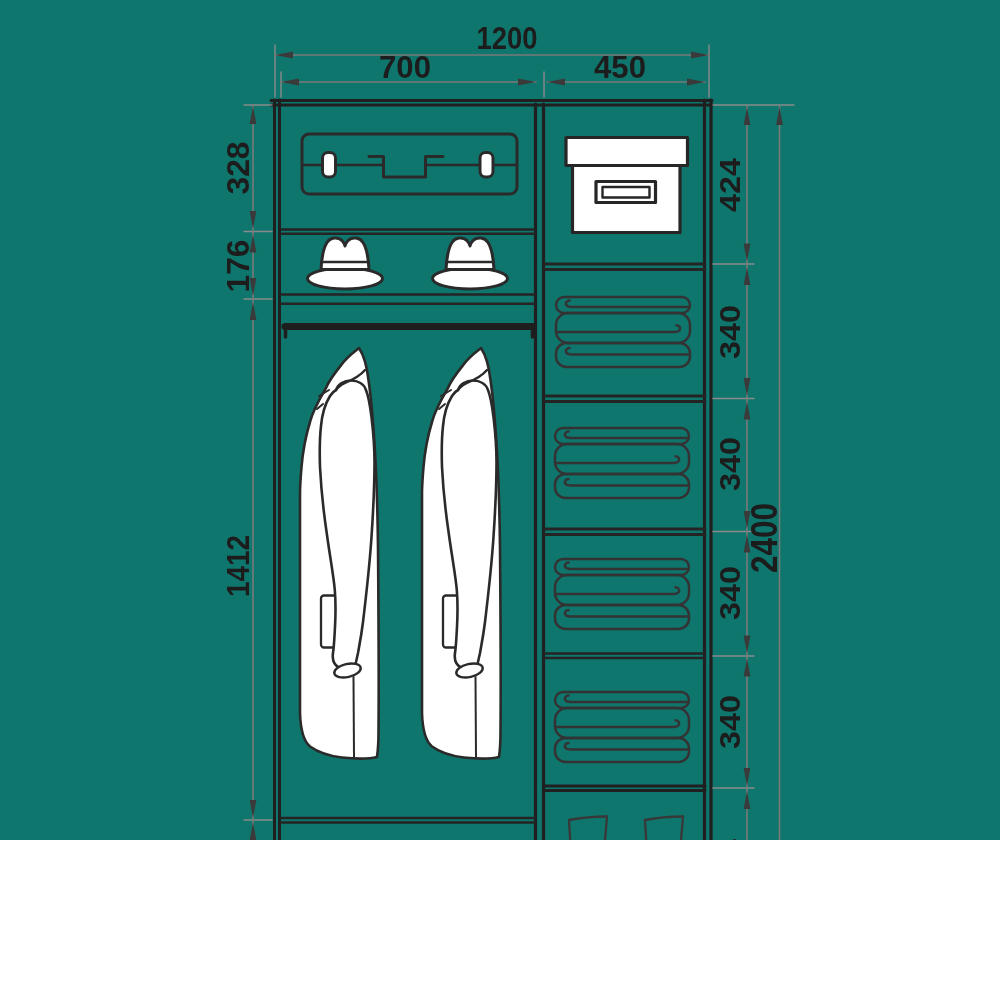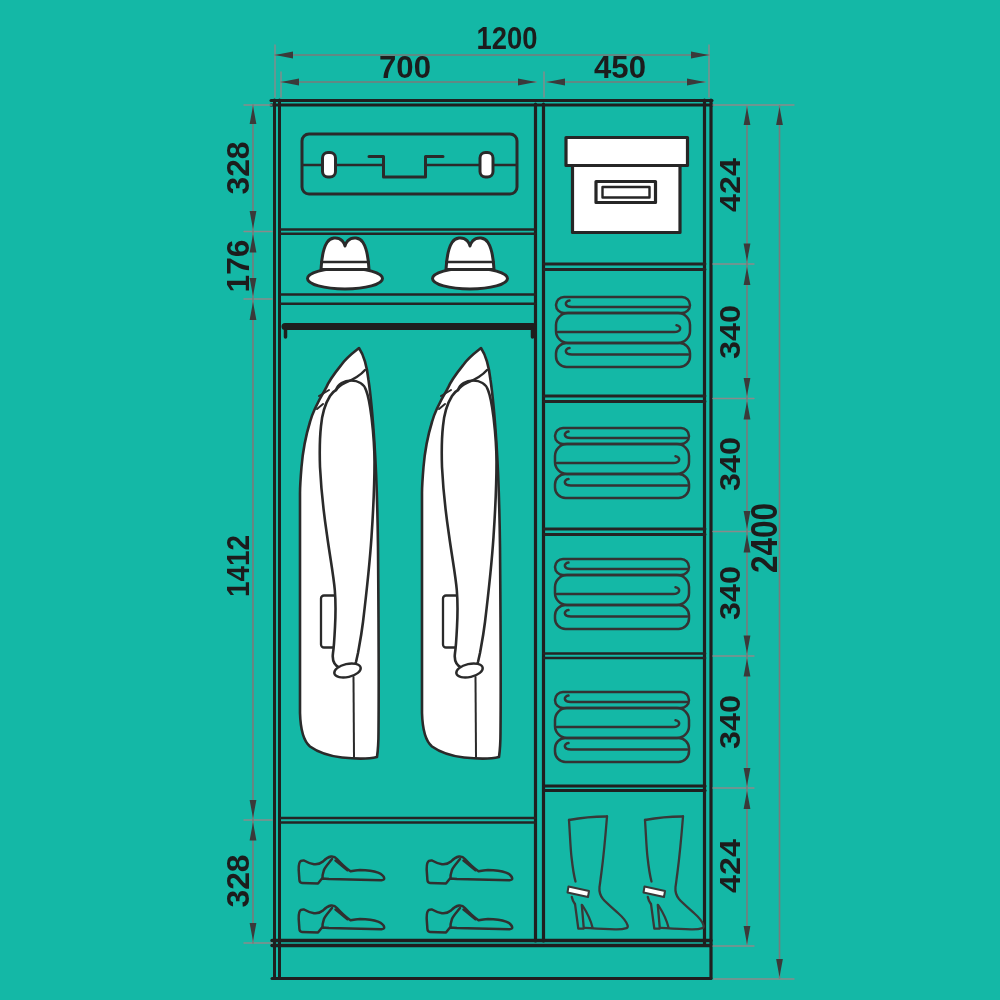--- a/index.html
+++ b/index.html
@@ -1,16 +1,16 @@
 <!DOCTYPE html>
 <html><head>
 <meta charset="utf-8">
 <style>
 html,body{margin:0;padding:0;background:#ffffff;}
-#stage{width:1000px;height:1000px;position:relative;background:#14b8a6;text-align:center;}
+#stage{width:1000px;height:840px;position:relative;background:#0f766e;text-align:center;}
 svg{position:absolute;left:0;top:0;}
 text{font-family:"Liberation Sans",sans-serif;font-weight:bold;fill:#1c1c1c;}
 </style>
 </head>
 <body>
 <div id="stage">
 <svg width="1000" height="1000" viewBox="0 0 1000 1000" fill="none" stroke-linecap="round" stroke-linejoin="round">
 <defs>
 
 <g id="towel" stroke="#333333" stroke-width="2.5" fill="none">

